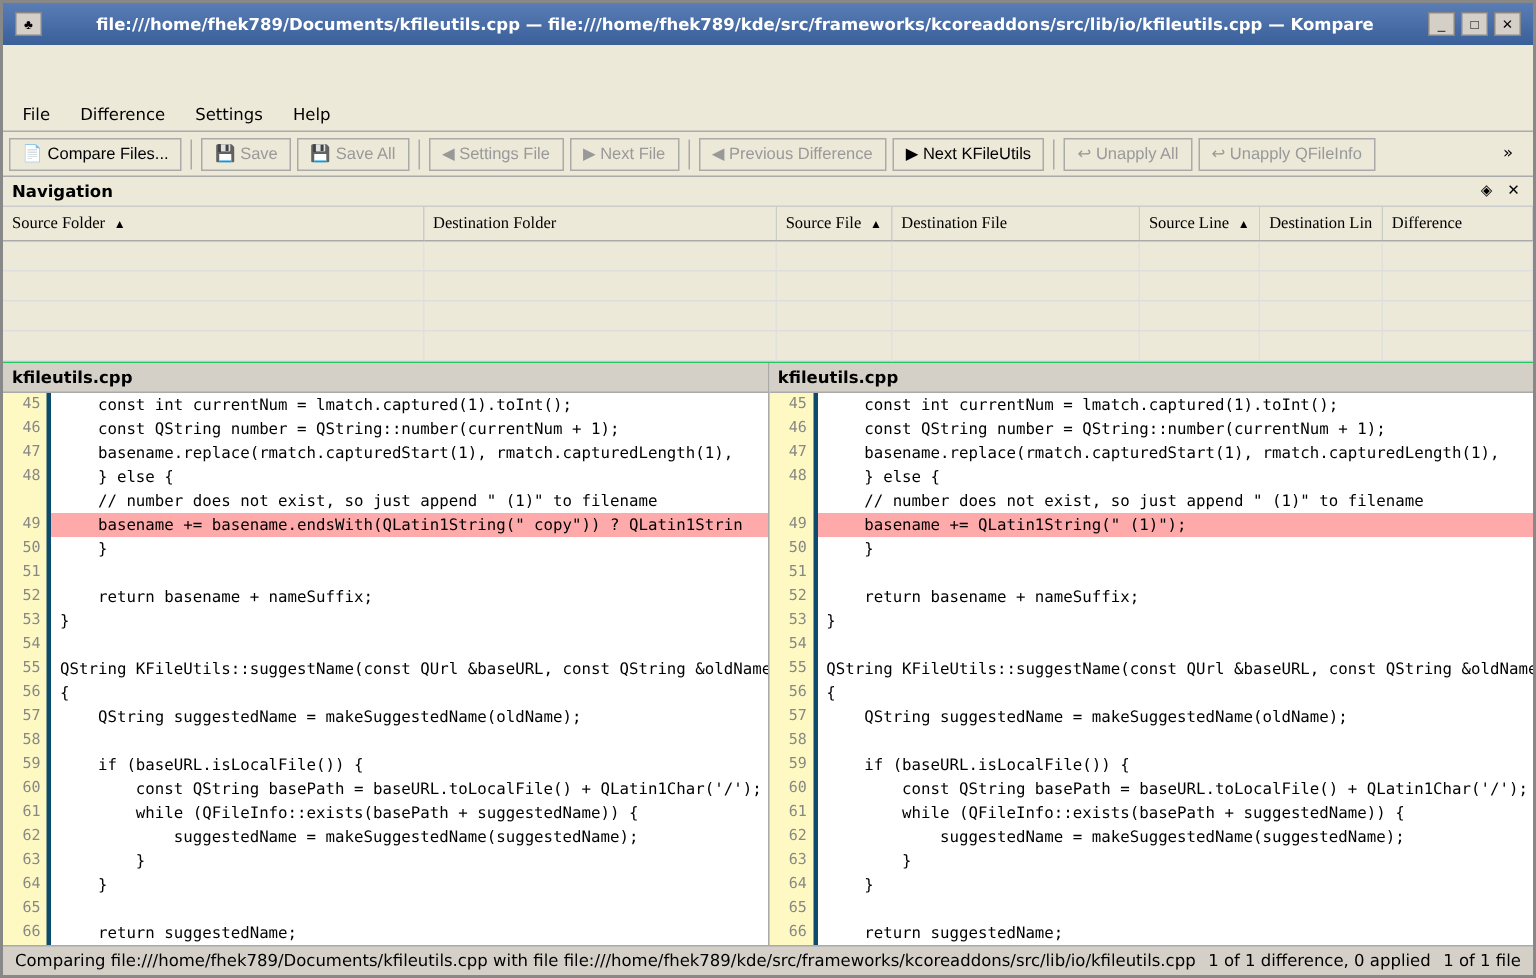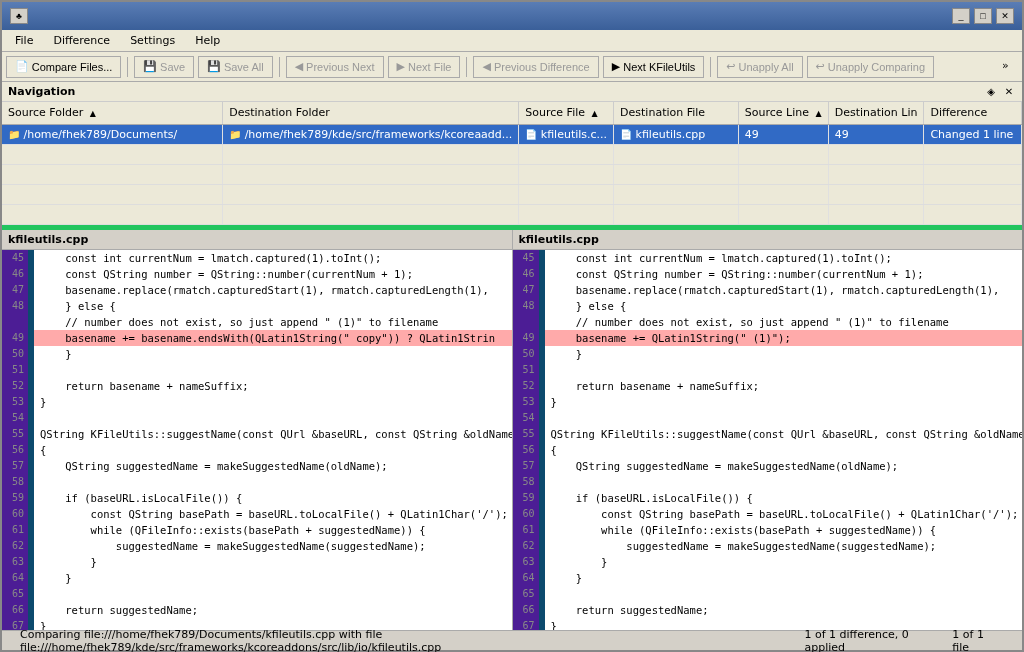--- a/index.html
+++ b/index.html
@@ -7,60 +7,60 @@
     
     
     .window { width: 1024px; height: 652px; background: #ece9d8; border: 2px solid #888; display: flex; flex-direction: column; }
     
     .title-bar { background: linear-gradient(to bottom, #5a7db5, #3a5f99); color: white; padding: 4px 8px; display: flex; align-items: center; justify-content: space-between; height: 28px; flex-shrink: 0; }
     .title-bar-text { font-size: 11px; font-weight: bold; flex: 1; text-align: center; white-space: nowrap; overflow: hidden; text-overflow: ellipsis; }
     .title-bar-controls { display: flex; gap: 4px; }
     .title-btn { width: 18px; height: 16px; background: #d4d0c8; border: 1px solid #888; font-size: 9px; cursor: pointer; display: flex; align-items: center; justify-content: center; }
     
     
-    .menu-bar { background: #ece9d8; border-bottom: 1px solid #aaa; padding: 2px 4px; display: flex; gap: 2px; flex-shrink: 0; height: 22px; align-items: center; }
+    .menu-bar { background: #ece9d8; border-bottom: 1px solid #aaa; padding: 2px 4px; display: flex; gap: 2px; flex-shrink: 0; height: 22px; align-items: center; margin-top: 36px; }
     .menu-item { padding: 2px 8px; font-size: 11px; cursor: pointer; border: 1px solid transparent; }
     
     
     .toolbar { background: #ece9d8; border-bottom: 1px solid #aaa; padding: 2px 4px; display: flex; align-items: center; gap: 4px; flex-shrink: 0; height: 30px; }
     .toolbar-btn { background: #ece9d8; border: 1px solid #aaa; padding: 2px 8px; font-size: 11px; cursor: pointer; display: flex; align-items: center; gap: 3px; color: #000; height: 22px; }
     .toolbar-btn.disabled { color: #999; }
     .toolbar-separator { width: 1px; background: #aaa; height: 20px; margin: 0 2px; }
     .toolbar-expand { margin-left: auto; width: 16px; height: 16px; cursor: pointer; }
     
     
-    .nav-panel { background: #ece9d8; border-bottom: 5px solid #22c55e; flex-shrink: 0; }
+    .nav-panel { background: #ece9d8; border-bottom: 1px solid #22c55e; flex-shrink: 0; }
     .nav-header { background: #ece9d8; padding: 2px 6px; border-bottom: 1px solid #ccc; display: flex; justify-content: space-between; align-items: center; height: 20px; }
     .nav-header-title { font-size: 11px; font-weight: bold; }
     .nav-header-controls { display: flex; gap: 4px; }
     .nav-header-btn { width: 14px; height: 14px; cursor: pointer; font-size: 10px; display: flex; align-items: center; justify-content: center; }
     
     
     .nav-table { width: 100%; border-collapse: collapse; }
-    .nav-table th { background: #ece9d8; border-bottom: 1px solid #aaa; border-right: 1px solid #ccc; padding: 2px 6px; font-size: 11px; font-weight: normal; text-align: left; cursor: pointer; white-space: nowrap; height: 22px; position: relative; }
+    .nav-table th { background: #ece9d8; border-bottom: 1px solid #aaa; border-right: 1px solid #ccc; padding: 2px 6px; font-size: 11px; font-weight: normal; text-align: left; cursor: pointer; white-space: nowrap; height: 22px; position: relative; font-family: Liberation Serif, serif; }
     .nav-table td { border-bottom: 1px solid #ddd; border-right: 1px solid #e0e0e0; padding: 2px 6px; font-size: 11px; white-space: nowrap; overflow: hidden; height: 20px; }
     .nav-table tr.selected td { background: #316ac5; color: white; }
     .sort-arrow { font-size: 8px; margin-left: 3px; }
     
     
     .file-icon { display: inline-block; margin-right: 3px; font-size: 10px; }
     
     
     .code-container { display: flex; flex: 1; overflow: hidden; }
     .code-pane { flex: 1; display: flex; flex-direction: column; overflow: hidden; border-right: 1px solid #aaa; }
     .code-pane:last-child { border-right: none; }
     .code-header { background: #d4d0c8; border-bottom: 1px solid #aaa; padding: 2px 6px; font-size: 11px; font-weight: bold; height: 20px; display: flex; align-items: center; }
     .code-body { flex: 1; overflow: auto; background: #fff; font-family: 'DejaVu Sans Mono', 'Courier New', monospace; font-size: 10.5px; }
     .code-line { display: flex; min-height: 16px; }
     .code-line.diff-red { background: #ffaaaa; }
-    .line-num { min-width: 32px; padding: 0 4px; text-align: right; color: #888; background: #4c1d95; border-right: 6px solid #0c4a6e; font-size: 10px; line-height: 16px; user-select: none; flex-shrink: 0; }
+    .line-num { min-width: 32px; padding: 0 4px; text-align: right; color: #888; background: #fef9c3; border-right: 3px solid #0c4a6e; font-size: 10px; line-height: 16px; user-select: none; flex-shrink: 0; }
     .line-content { padding: 0 6px; white-space: pre; line-height: 16px; flex: 1; overflow: hidden; }
     
     
-    .status-bar { background: #d4d0c8; border-top: 1px solid #aaa; padding: 2px 18px; font-size: 11px; display: flex; justify-content: space-between; align-items: center; height: 20px; flex-shrink: 0; }
+    .status-bar { background: #d4d0c8; border-top: 1px solid #aaa; padding: 2px 8px; font-size: 11px; display: flex; justify-content: space-between; align-items: center; height: 20px; flex-shrink: 0; }
     
     .nav-rows-area { min-height: 80px; overflow: auto; }
     
     .col-src-folder { width: 280px; }
     .col-dst-folder { width: 235px; }
     .col-src-file { width: 65px; margin-top: 44px; }
     .col-dst-file { width: 165px; }
     .col-src-line { width: 60px; }
     .col-dst-line { width: 60px; }
     .col-diff { width: 100px; }
@@ -69,20 +69,21 @@
   </style>
 </head>
 <body>
 
 <div class="window">
 
   <div class="title-bar">
     <div class="title-bar-controls">
       <button class="title-btn">♣</button>
     </div>
+    <div class="title-bar-text">file:///home/fhek789/Documents/kfileutils.cpp — file:///home/fhek789/kde/src/frameworks/kcoreaddons/src/lib/io/kfileutils.cpp — Kompare</div>
     <div class="title-bar-controls">
       <button class="title-btn">_</button>
       <button class="title-btn">□</button>
       <button class="title-btn">✕</button>
     </div>
   </div>
 
   <div class="menu-bar">
     <span class="menu-item">File</span>
     <span class="menu-item">Difference</span>
@@ -100,21 +101,21 @@
       <span>💾</span>
       <span>Save</span>
     </button>
     <button class="toolbar-btn disabled">
       <span>💾</span>
       <span>Save All</span>
     </button>
     <div class="toolbar-separator"></div>
     <button class="toolbar-btn disabled">
       <span>◀</span>
-      <span>Previous Next</span>
+      <span>Settings File</span>
     </button>
     <button class="toolbar-btn disabled">
       <span>▶</span>
       <span>Next File</span>
     </button>
     <div class="toolbar-separator"></div>
     <button class="toolbar-btn disabled">
       <span>◀</span>
       <span>Previous Difference</span>
     </button>
@@ -122,21 +123,21 @@
       <span>▶</span>
       <span>Next KFileUtils</span>
     </button>
     <div class="toolbar-separator"></div>
     <button class="toolbar-btn disabled">
       <span>↩</span>
       <span>Unapply All</span>
     </button>
     <button class="toolbar-btn disabled">
       <span>↩</span>
-      <span>Unapply Comparing</span>
+      <span>Unapply QFileInfo</span>
     </button>
     <div class="toolbar-expand">»</div>
   </div>
 
   <div class="nav-panel">
     <div class="nav-header">
       <span class="nav-header-title">Navigation</span>
       <div class="nav-header-controls">
         <span class="nav-header-btn">◈</span>
         <span class="nav-header-btn">✕</span>
@@ -166,29 +167,20 @@
             </th>
             <th class="col-dst-line">
               <span>Destination Lin</span>
             </th>
             <th class="col-diff">
               <span>Difference</span>
             </th>
           </tr>
         </thead>
         <tbody id="nav-tbody">
-        <tr class="selected">
-              <td><span class="file-icon">📁</span>/home/fhek789/Documents/</td>
-              <td><span class="file-icon">📁</span>/home/fhek789/kde/src/frameworks/kcoreaadd...</td>
-              <td><span class="file-icon">📄</span>kfileutils.c...</td>
-              <td><span class="file-icon">📄</span>kfileutils.cpp</td>
-              <td>49</td>
-              <td>49</td>
-              <td>Changed 1 line</td>
-            </tr>
             <tr>
               <td>&nbsp;</td>
               <td>&nbsp;</td>
               <td>&nbsp;</td>
               <td>&nbsp;</td>
               <td>&nbsp;</td>
               <td>&nbsp;</td>
               <td>&nbsp;</td>
             </tr>
             <tr>

